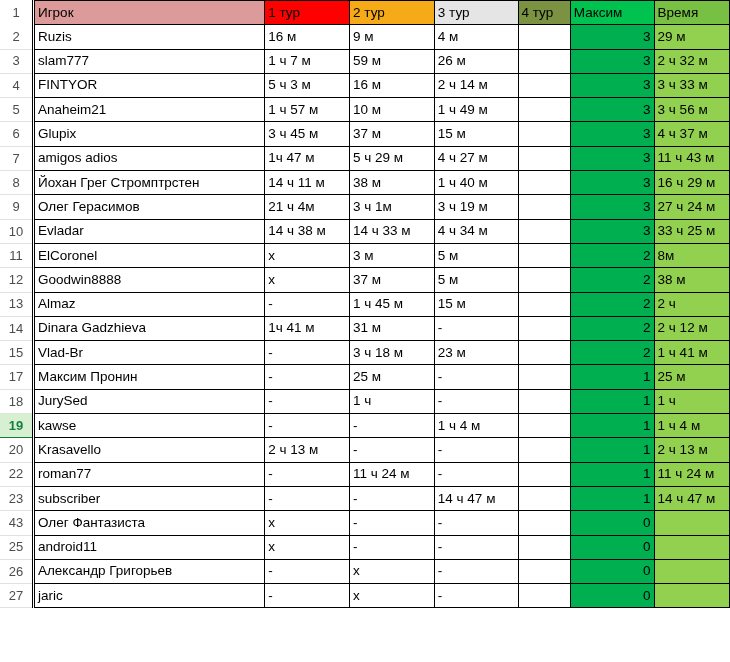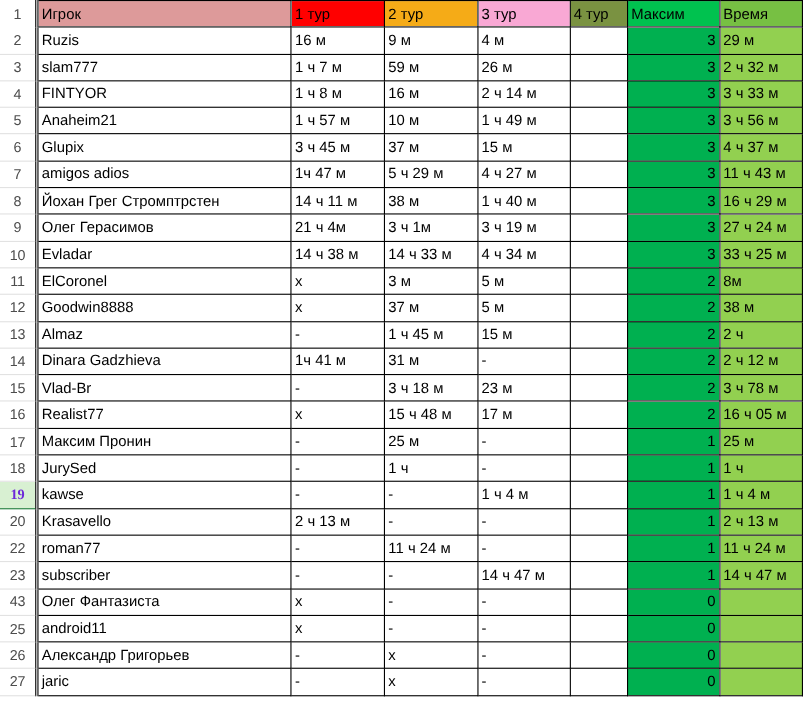--- a/index.html
+++ b/index.html
@@ -46,26 +46,25 @@
     background: #ffffff;
     color: #4d4d4d;
     text-align: center;
     font-size: 13px;
     border-right: 1px solid #c7c7c7;
     border-bottom: 1px solid #e2e2e2;
     padding: 0;
   }
   td.rownum.selected {
     background: #d8f0d2;
-    color: #6d28d9;
+    color: #15803d;
     font-weight: bold;
     border-right: 2px solid #1a7a35;
     border-top: 1px solid #1a7a35;
     border-bottom: 1px solid #1a7a35;
-    font-family: Liberation Serif, serif;
   }
 
   
   td.cell {
     background: #ffffff;
     border: 1px solid #000000;
     border-top-width: 1px;
   }
   td.name {
     width: 221px;
@@ -90,21 +89,21 @@
 
   
   tr.header td { font-weight: normal; }
   td.h-name {
     background: #dd9a9a;
     border: 1px solid #000000;
     border-left: 3px double #000000;
   }
   td.h-t1   { background: #ff0000; border: 1px solid #000000; }
   td.h-t2   { background: #f5ab17; border: 1px solid #000000; }
-  td.h-t3   { background: #f9a8d4; border: 1px solid #000000; }
+  td.h-t3   { background: #e5e5e5; border: 1px solid #000000; }
   td.h-t4   { background: #7a9241; border: 1px solid #000000; }
   td.h-ans  { background: #00c24f; border: 1px solid #000000; text-align: left; }
   td.h-time { background: #77c043; border: 1px solid #000000; }
 
   td.rownum.header-num {
     background: #ffffff;
     border-right: 1px solid #c7c7c7;
     border-bottom: none;
   }
 </style>
@@ -140,21 +139,21 @@
           <td class="cell t1">1 ч 7 м</td>
           <td class="cell t2">59 м</td>
           <td class="cell t3">26 м</td>
           <td class="cell t4"></td>
           <td class="cell ans">3</td>
           <td class="cell time"> 2 ч 32 м</td>
         </tr>
         <tr>
           <td class="rownum">4</td>
           <td class="cell name">FINTYOR</td>
-          <td class="cell t1">1 ч 8 м</td>
+          <td class="cell t1">5 ч 3 м</td>
           <td class="cell t2">16 м</td>
           <td class="cell t3">2 ч 14 м</td>
           <td class="cell t4"></td>
           <td class="cell ans">3</td>
           <td class="cell time">3 ч 33 м</td>
         </tr>
         <tr>
           <td class="rownum">5</td>
           <td class="cell name">Anaheim21</td>
           <td class="cell t1">1 ч 57 м</td>
@@ -255,31 +254,21 @@
           <td class="cell time">2 ч 12 м</td>
         </tr>
         <tr>
           <td class="rownum">15</td>
           <td class="cell name">Vlad-Br</td>
           <td class="cell t1">-</td>
           <td class="cell t2">3 ч 18 м</td>
           <td class="cell t3">23 м</td>
           <td class="cell t4"></td>
           <td class="cell ans">2</td>
-          <td class="cell time">3 ч 78 м</td>
-        </tr>
-        <tr>
-          <td class="rownum">16</td>
-          <td class="cell name">Realist77</td>
-          <td class="cell t1">x</td>
-          <td class="cell t2">15 ч 48 м</td>
-          <td class="cell t3">17 м</td>
-          <td class="cell t4"></td>
-          <td class="cell ans">2</td>
-          <td class="cell time">16 ч 05 м</td>
+          <td class="cell time">1 ч 41 м</td>
         </tr>
         <tr>
           <td class="rownum">17</td>
           <td class="cell name">Максим Пронин</td>
           <td class="cell t1">-</td>
           <td class="cell t2">25 м</td>
           <td class="cell t3">-</td>
           <td class="cell t4"></td>
           <td class="cell ans">1</td>
           <td class="cell time">25 м</td>

